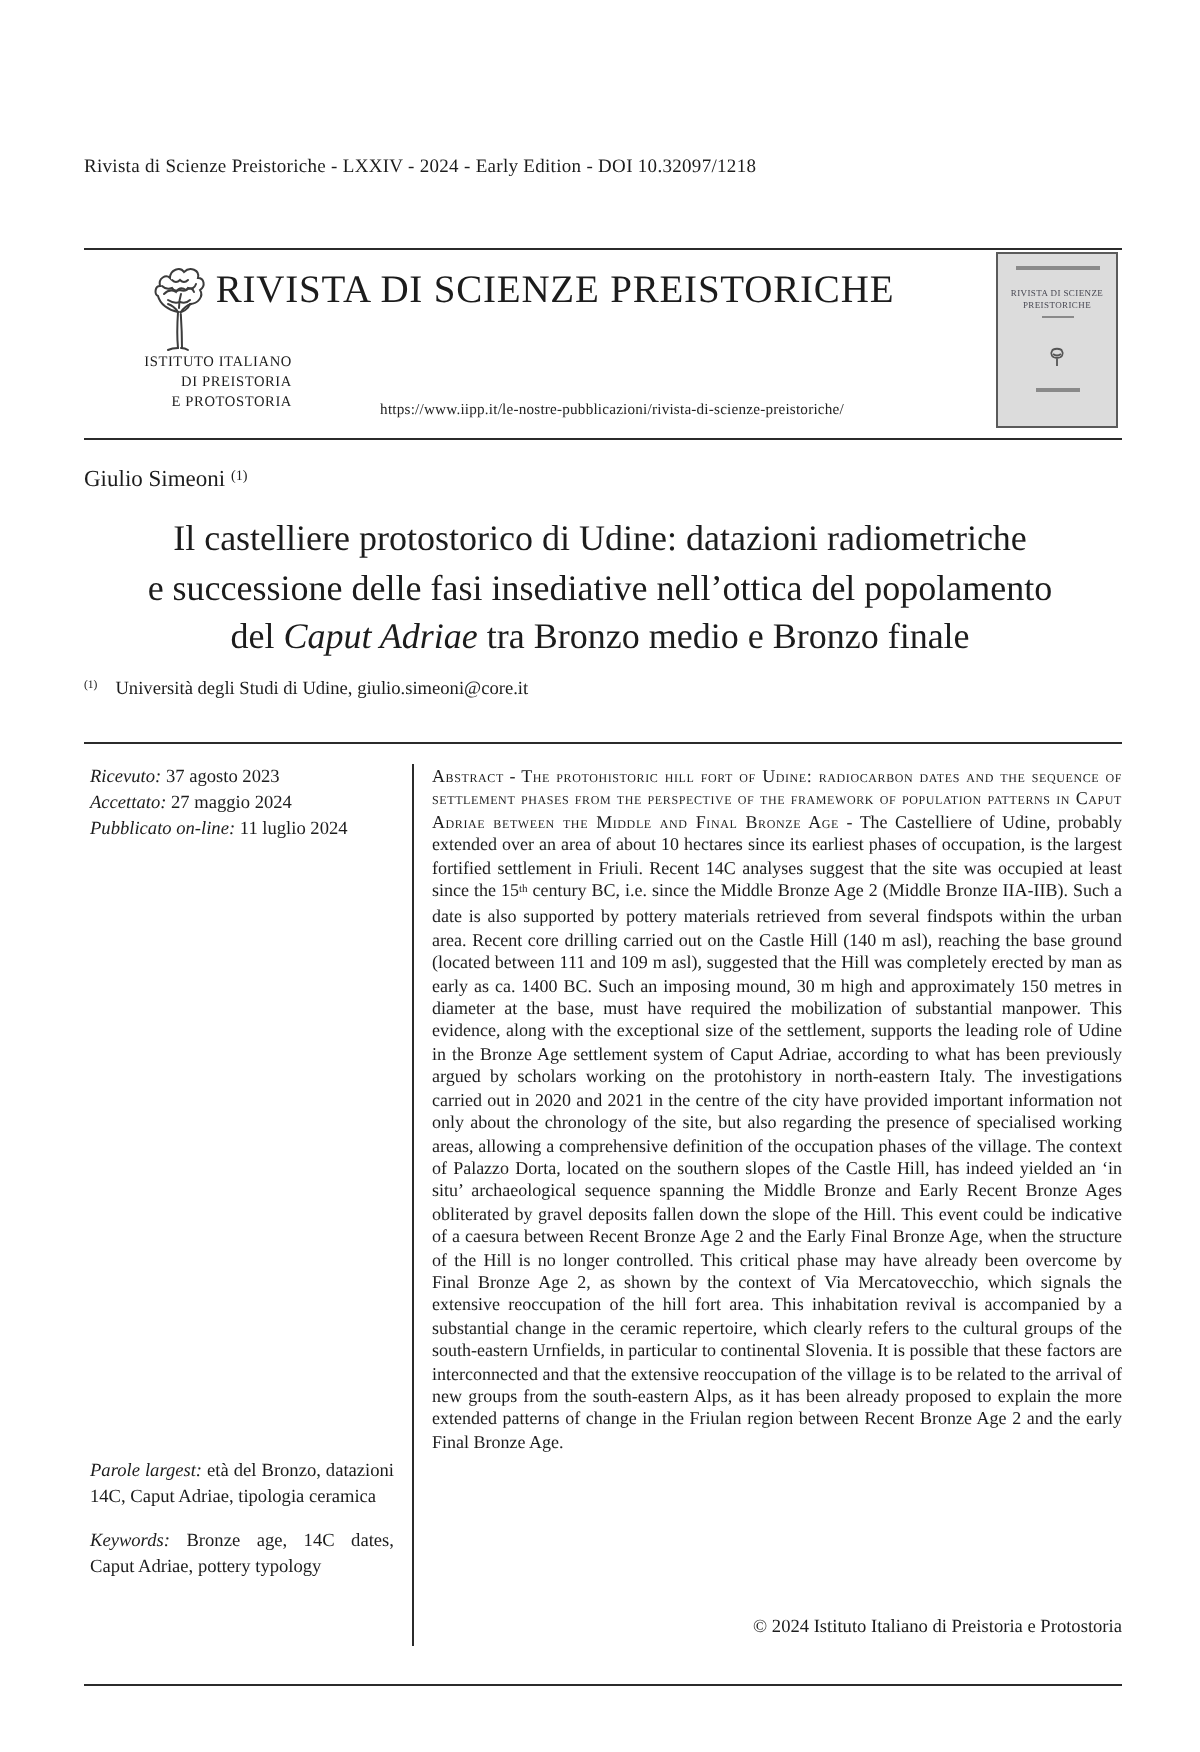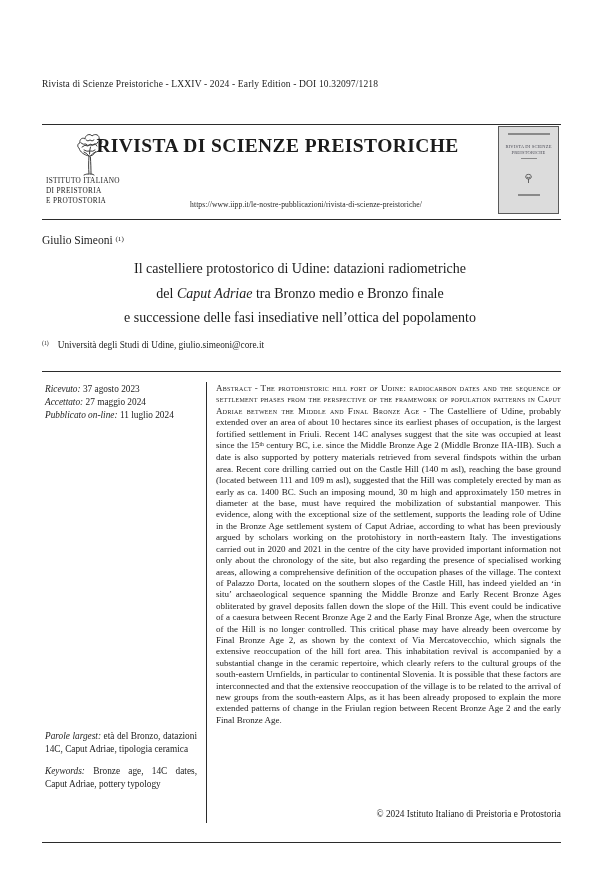--- a/index.html
+++ b/index.html
@@ -6,40 +6,40 @@
   .page{
     position:relative;width:600px;height:876px;background:#ffffff;
     font-family:"Liberation Serif","DejaVu Serif",serif;color:#1c1c1c;
     overflow:hidden;
     margin-top:36px;
   }
   .rule{position:absolute;left:42px;width:519px;height:0;border-top:1.6px solid #2b2b2b;}
   .running-head{position:absolute;left:42px;top:43px;font-size:9.5px;letter-spacing:.15px;}
   
   .logo-svg{position:absolute;left:70px;top:94px;}
-  .institute-name{position:absolute;left:46px;top:140px;width:118px;text-align:left;
+  .institute-name{position:absolute;left:28px;top:140px;width:118px;text-align:right;
     font-size:7.3px;line-height:10px;letter-spacing:.3px;}
   .journal-title{position:absolute;left:90px;top:99px;width:375px;text-align:center;
-    font-size:19.5px;letter-spacing:.4px;white-space:nowrap;font-weight:bold;}
+    font-size:19.5px;letter-spacing:.4px;white-space:nowrap;}
   .journal-url{position:absolute;left:150px;top:164px;width:312px;text-align:center;
     font-size:7.6px;letter-spacing:.1px;color:#222;}
   .cover{position:absolute;left:498px;top:90px;width:61px;height:88px;
     background:#dcdcdc;border:1px solid #5a5a5a;box-sizing:border-box;
     display:flex;flex-direction:column;align-items:center;}
   .cover-topbar{margin-top:6px;width:42px;height:2px;background:#8a8a8a;}
   .cover-title{margin-top:9px;width:50px;text-align:center;font-size:4.5px;line-height:5.5px;
     color:#4a4a55;letter-spacing:.2px;}
   .cover-sep{margin-top:3px;width:16px;height:1px;background:#8a8a8a;}
   .cover-emblem{margin-top:14px;}
   .cover-botbar{margin-top:10px;width:22px;height:2px;background:#8a8a8a;}
   
   .author-line{position:absolute;left:42px;top:198px;font-size:11.5px;}
   sup.mk{font-size:62%;vertical-align:baseline;position:relative;top:-.45em;}
   .article-title{position:absolute;left:55px;top:221px;width:490px;text-align:center;
-    font-size:14px;line-height:24.5px;}
+    font-size:18px;line-height:24.5px;}
   .article-title .it{font-style:italic;}
   .affiliation{position:absolute;left:42px;top:304px;font-size:9.3px;}
   .affiliation sup.mk{margin-right:9px;}
   
   .col-divider{position:absolute;left:206px;top:346px;width:1.3px;height:441px;background:#2b2b2b;}
   .meta-col{position:absolute;left:45px;top:347px;width:152px;font-size:9.3px;line-height:13px;}
   .meta-row .lbl{font-style:italic;}
   .kw-col{position:absolute;left:45px;top:694px;width:152px;font-size:9.3px;line-height:13px;}
   .kw-p{text-align:justify;margin:0 0 9px 0;}
   .kw-p .lbl{font-style:italic;}
@@ -101,22 +101,22 @@
 
   <div class="rule" style="top:183px"></div>
 
   <div class="author-line">
     <span>Giulio Simeoni</span>
     <sup class="mk">(1)</sup>
   </div>
 
   <h1 class="article-title" style="margin:0;font-weight:normal;">
     <div>Il castelliere protostorico di Udine: datazioni radiometriche</div>
+    <div>e successione delle fasi insediative nell’ottica del popolamento</div>
     <div><span>del </span><span class="it">Caput Adriae</span><span> tra Bronzo medio e Bronzo finale</span></div>
-    <div>e successione delle fasi insediative nell’ottica del popolamento</div>
   </h1>
 
   <div class="affiliation">
     <sup class="mk">(1)</sup><span>Università degli Studi di Udine, giulio.simeoni@core.it</span>
   </div>
 
   <div class="rule" style="top:335px"></div>
   <div class="col-divider"></div>
 
   <aside class="meta-col">

